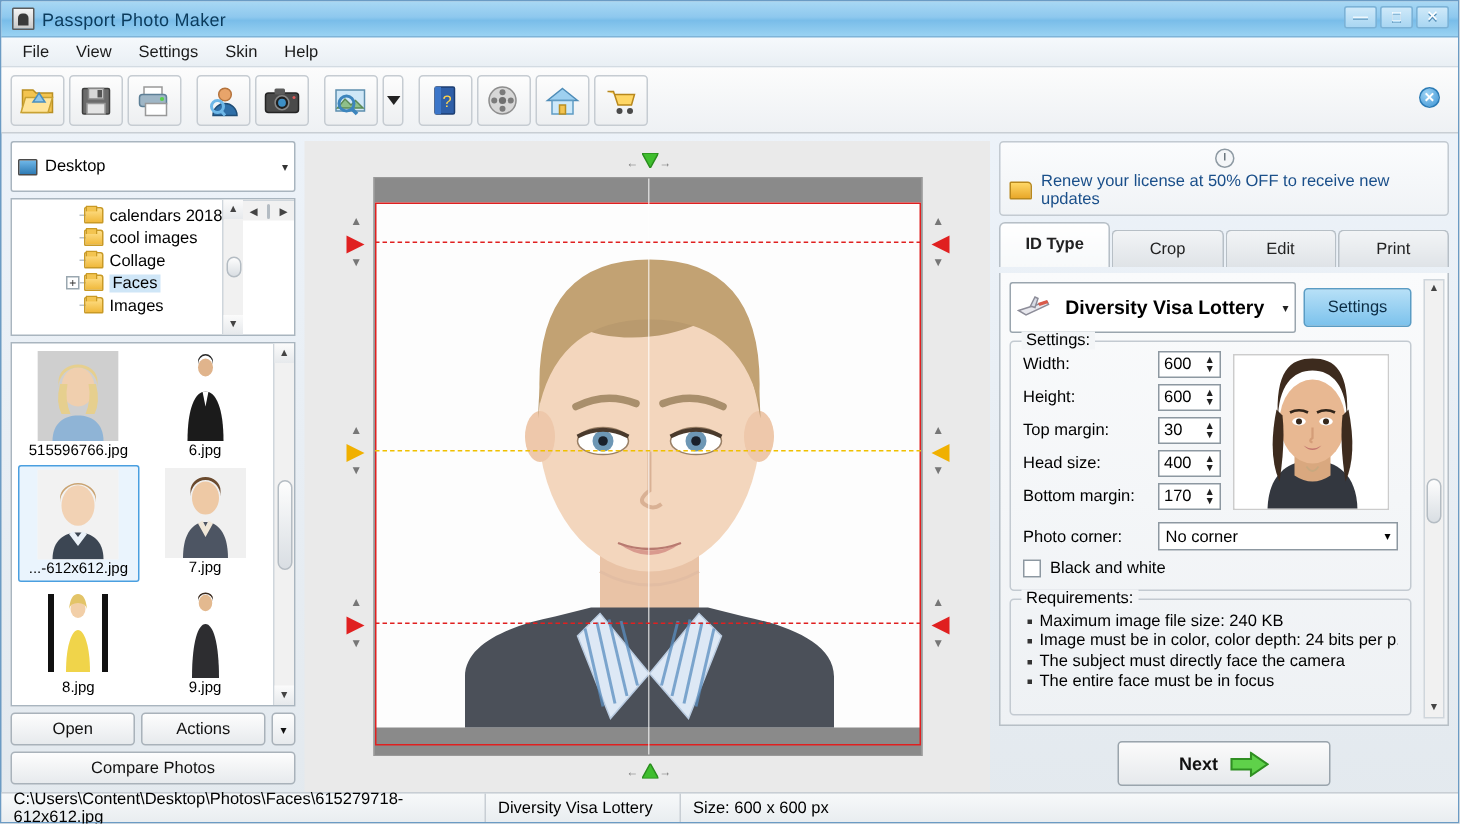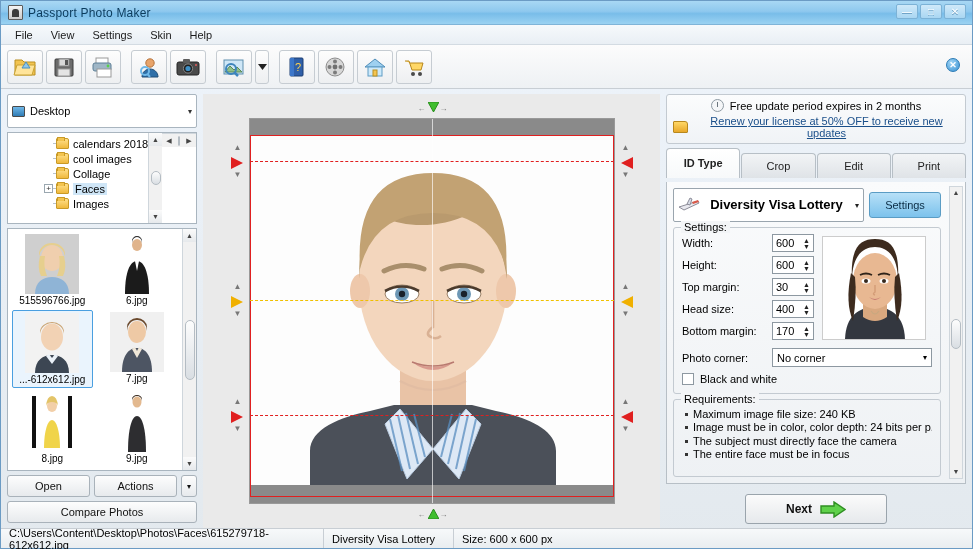--- a/index.html
+++ b/index.html
@@ -212,21 +212,21 @@
     background:#f4f6f8; position:relative; flex:none;
   }
   .clock-ic:after {
     content:""; position:absolute; left:5px; top:2px; width:1px; height:5px; background:#6b767e;
   }
   .cart-ic {
     width:15px; height:12px; flex:none; position:relative;
     background:linear-gradient(180deg,#ffd766,#e8a82a);
     border:1px solid #b8881d; border-radius:1px 3px 1px 1px;
   }
-  .renew-link { color:#1a4f8a; text-decoration:underline; font-size:11px;text-align:center; }
+  .renew-link { color:#1a4f8a; font-size:11px; }
   .tabs { display:flex; align-items:flex-end; height:30px; gap:1px; }
   .tab {
     flex:1; height:25px; line-height:24px; text-align:center; font-size:11px;
     background:linear-gradient(180deg,#f2f4f6,#dfe3e7);
     border:1px solid #b7bfc6; border-bottom:none; border-radius:4px 4px 0 0;
     color:#222;
   }
   .tab.active {
     height:30px; line-height:29px; font-weight:bold;
     background:linear-gradient(180deg,#ffffff,#f7f9fa);
@@ -704,21 +704,20 @@
           <div class="tri-r" style="right:0; border-right:12px solid #e02020"></div>
           <div class="ud-arrows" style="bottom:-2px">▼</div>
         </div>
       </div>
     </div>
 
     <div class="right-panel">
       <div class="update-box">
         <div class="upd-row">
           <span class="clock-ic"></span>
-          <span>Free update period expires in 2 months</span>
         </div>
         <div class="upd-row" style="margin-top:3px">
           <span class="cart-ic"></span>
           <span class="renew-link">Renew your license at 50% OFF to receive new updates</span>
         </div>
       </div>
 
       <div class="tabs">
         <div class="tab active">ID Type</div>
         <div class="tab">Crop</div>

